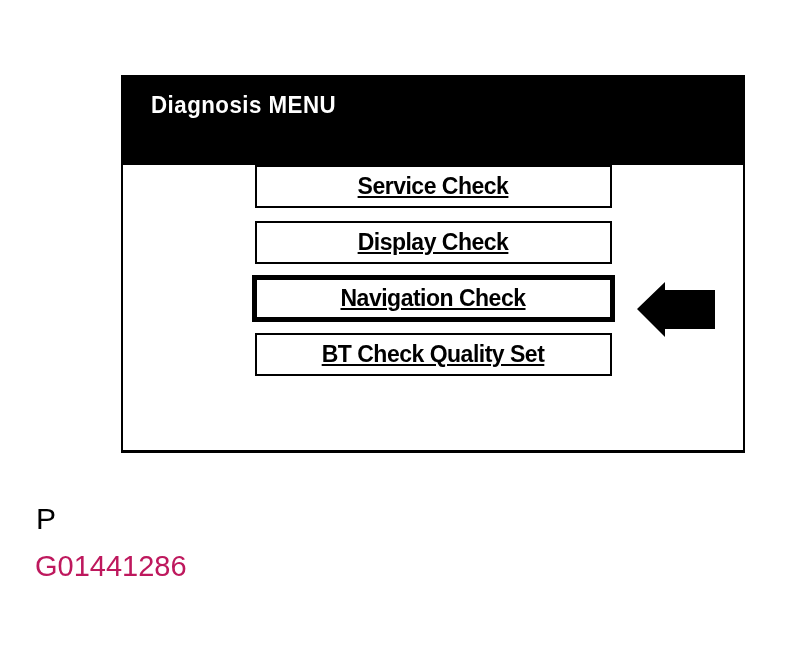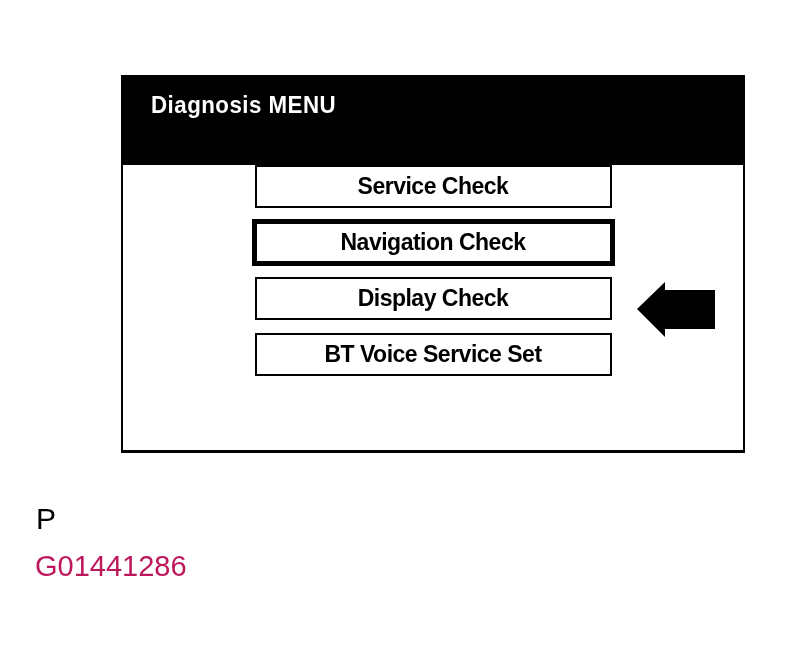--- a/index.html
+++ b/index.html
@@ -18,20 +18,21 @@
   .panel {
     position: absolute;
     left: 121px;
     top: 75px;
     width: 624px;
     height: 378px;
     box-sizing: border-box;
     border: 2px solid #000000;
     border-bottom-width: 3px;
     background: #ffffff;
+    text-decoration: underline;
   }
   .panel-header {
     height: 88px;
     background: #000000;
     display: flex;
     align-items: flex-start;
     padding: 16px 0 0 28px;
     box-sizing: border-box;
   }
   .panel-title {
@@ -101,23 +102,23 @@
 <div class="stage">
 
   <div class="panel">
 
     <div class="panel-header">
       <span class="panel-title">Diagnosis MENU</span>
     </div>
 
     <div class="menu">
       <div class="menu-btn">Service Check</div>
+      <div class="menu-btn">Display Check</div>
       <div class="menu-btn selected">Navigation Check</div>
-      <div class="menu-btn">Display Check</div>
-      <div class="menu-btn">BT Voice Service Set</div>
+      <div class="menu-btn">BT Check Quality Set</div>
     </div>
 
   </div>
 
   <svg class="pointer-arrow" viewBox="0 0 78 55" xmlns="http://www.w3.org/2000/svg">
     <polygon points="0,27 28,0 28,8 78,8 78,47 28,47 28,55" fill="#000000"></polygon>
   </svg>
 
   <div class="fig-label">P</div>
 

